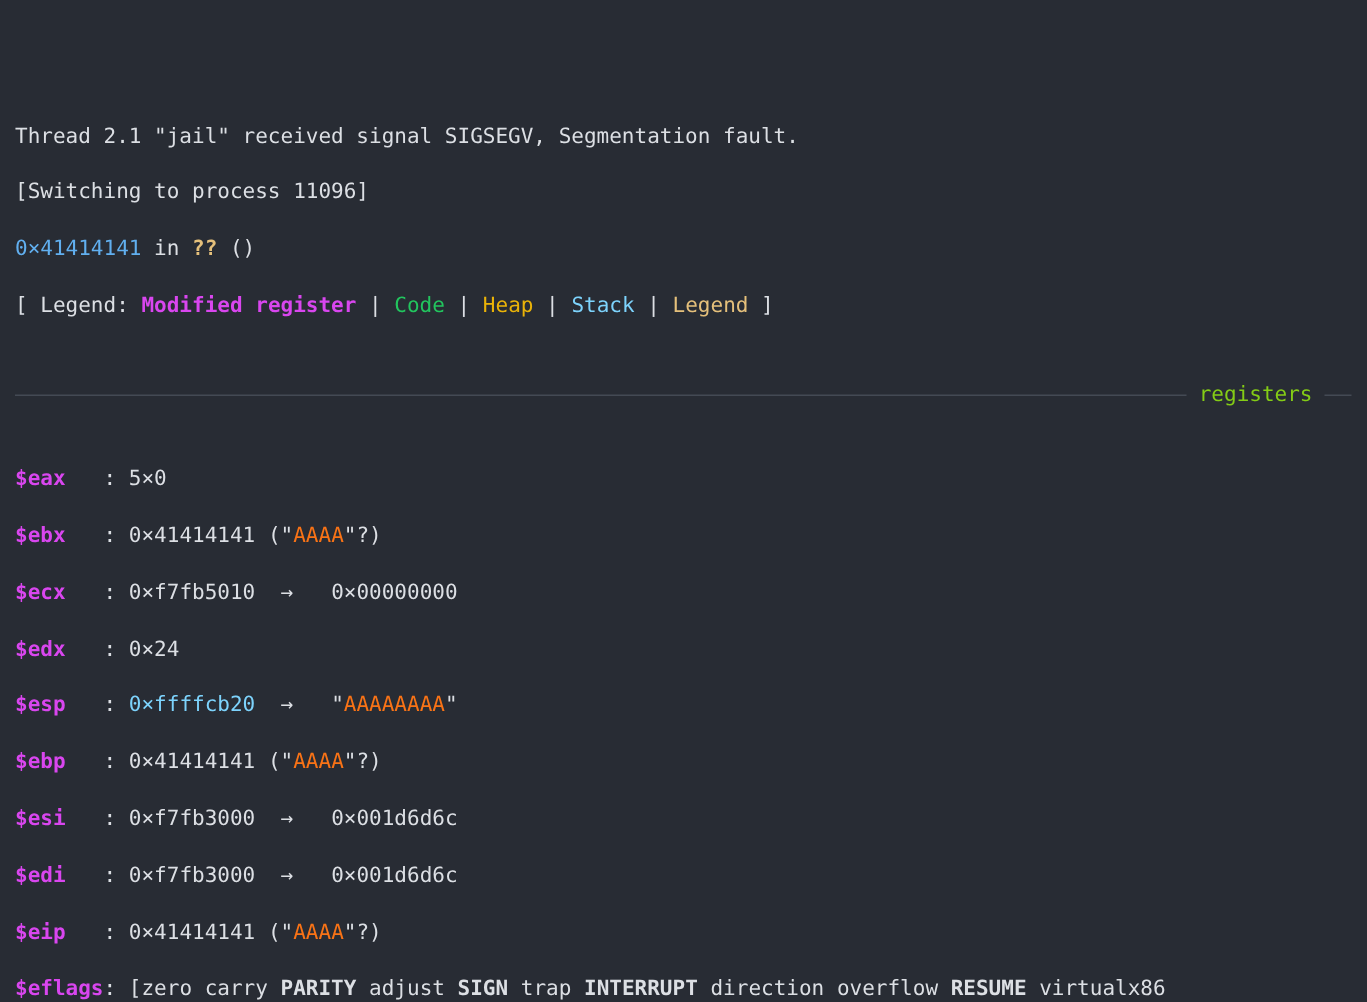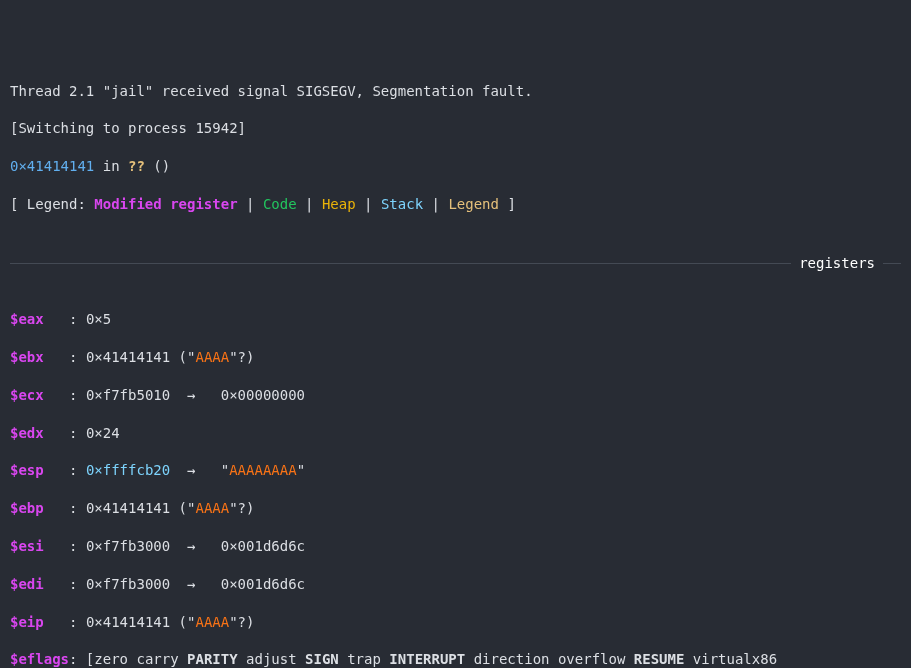--- a/index.html
+++ b/index.html
@@ -24,35 +24,35 @@
   .purple{ color: #7dd3fc; }
   .yellow{ color: #e5c07b; }
   .bold  { font-weight: bold; }
   .secwrap {
     display:flex;
     align-items:center;
     gap:8px;
     margin-top:2px;
   }
   .secwrap .line { flex:1; border-top:1px solid #444a54; }
-  .secwrap .label { color:#ffffff; }
+  .secwrap .label { color:#84cc16; }
 </style>
 </head>
 <body>
 
 
 
 <div class="white">Thread 2.1 "jail" received signal SIGSEGV, Segmentation fault.</div>
-<div class="white">[Switching to process 15942]</div>
+<div class="white">[Switching to process 11096]</div>
 <div><span class="blue">0×41414141</span><span class="white"> in </span><span class="yellow bold">??</span><span class="white"> ()</span></div>
 <div><span class="white">[ Legend: </span><span class="red bold">Modified register</span><span class="white"> | </span><span class="darkred">Code</span><span class="white"> | </span><span class="green">Heap</span><span class="white"> | </span><span class="purple">Stack</span><span class="white"> | </span><span class="yellow">Legend</span><span class="white"> ]</span></div>
 
 <div class="secwrap"><div class="line"></div><span class="label">registers</span><div class="line" style="flex:0 0 18px"></div></div>
 
-<div><span class="red bold">$eax</span><span class="white">   : </span><span class="white">0×5</span></div>
+<div><span class="red bold">$eax</span><span class="white">   : </span><span class="white">5×0</span></div>
 <div><span class="red bold">$ebx</span><span class="white">   : </span><span class="white">0×41414141</span><span class="white"> ("</span><span class="orange">AAAA</span><span class="white">"?)</span></div>
 <div><span class="red bold">$ecx</span><span class="white">   : </span><span class="white">0×f7fb5010</span><span class="white">  →   </span><span class="white">0×00000000</span></div>
 <div><span class="red bold">$edx</span><span class="white">   : </span><span class="white">0×24</span></div>
 <div><span class="red bold">$esp</span><span class="white">   : </span><span class="purple">0×ffffcb20</span><span class="white">  →   </span><span class="white">"</span><span class="orange">AAAAAAAA</span><span class="white">"</span></div>
 <div><span class="red bold">$ebp</span><span class="white">   : </span><span class="white">0×41414141</span><span class="white"> ("</span><span class="orange">AAAA</span><span class="white">"?)</span></div>
 <div><span class="red bold">$esi</span><span class="white">   : </span><span class="white">0×f7fb3000</span><span class="white">  →   </span><span class="white">0×001d6d6c</span></div>
 <div><span class="red bold">$edi</span><span class="white">   : </span><span class="white">0×f7fb3000</span><span class="white">  →   </span><span class="white">0×001d6d6c</span></div>
 <div><span class="red bold">$eip</span><span class="white">   : </span><span class="white">0×41414141</span><span class="white"> ("</span><span class="orange">AAAA</span><span class="white">"?)</span></div>
 <div style="white-space:pre-wrap"><span class="red bold">$eflags</span><span class="white">: [</span><span class="white">zero carry </span><span class="white bold">PARITY</span><span class="white"> adjust </span><span class="white bold">SIGN</span><span class="white"> trap </span><span class="white bold">INTERRUPT</span><span class="white"> direction overflow </span><span class="white bold">RESUME</span><span class="white"> virtualx86 identification]</span></div>
 

